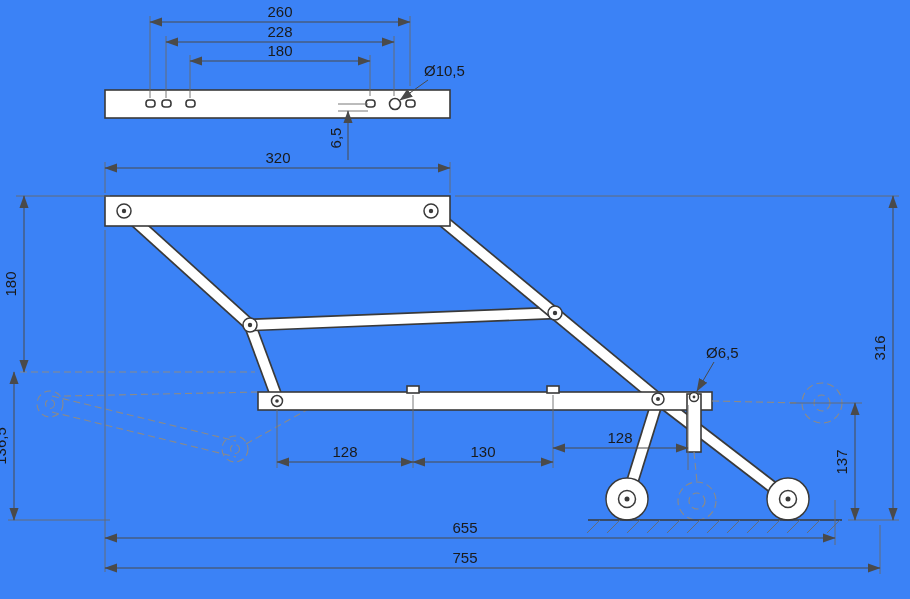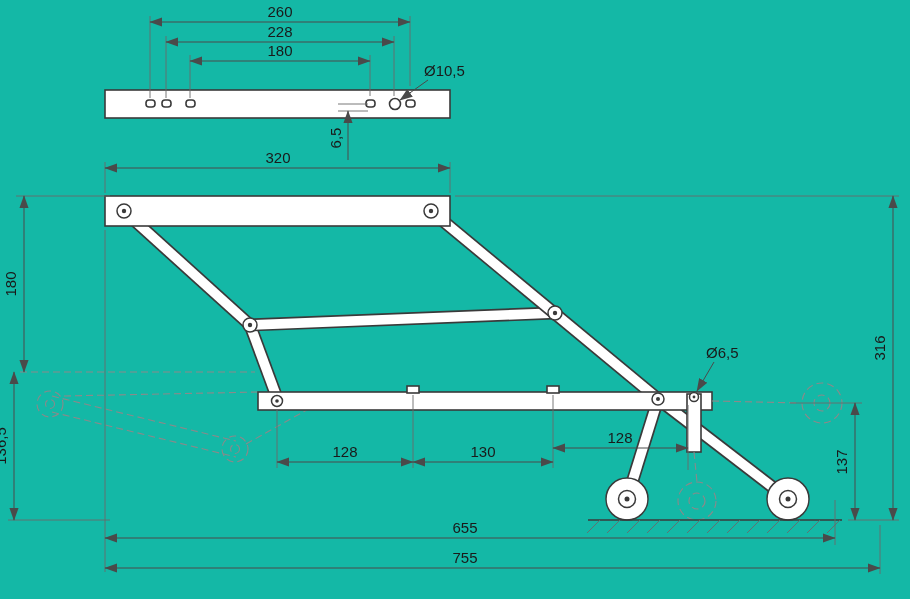--- a/index.html
+++ b/index.html
@@ -1,16 +1,16 @@
 <!DOCTYPE html>
 <html><head>
 <meta charset="utf-8">
 <style>
   html,body{margin:0;padding:0;background:#ffffff;}
-  .stage{width:910px;height:599px;position:relative;background:#14b8a6;overflow:hidden;}
+  .stage{width:910px;height:599px;position:relative;background:#3b82f6;overflow:hidden;}
   svg{display:block;}
   text{font-family:"Liberation Sans","DejaVu Sans",sans-serif;font-size:15px;fill:#1a1a1a;}
   .geo{stroke:#3a3a3a;stroke-width:1.6;fill:none;}
   .geofill{stroke:#3a3a3a;stroke-width:1.6;fill:#ffffff;}
   .armU{stroke:#3a3a3a;stroke-width:13;fill:none;}
   .armO{stroke:#ffffff;stroke-width:9.6;fill:none;}
   .dim{stroke:#4a4a4a;stroke-width:1;fill:none;}
   .ext{stroke:#6a6a6a;stroke-width:0.9;fill:none;}
   .dash{stroke:#8a8a8a;stroke-width:1.1;fill:none;stroke-dasharray:7 4;}
   .dashfill{stroke:#8a8a8a;stroke-width:1.1;fill:none;stroke-dasharray:7 4;}

